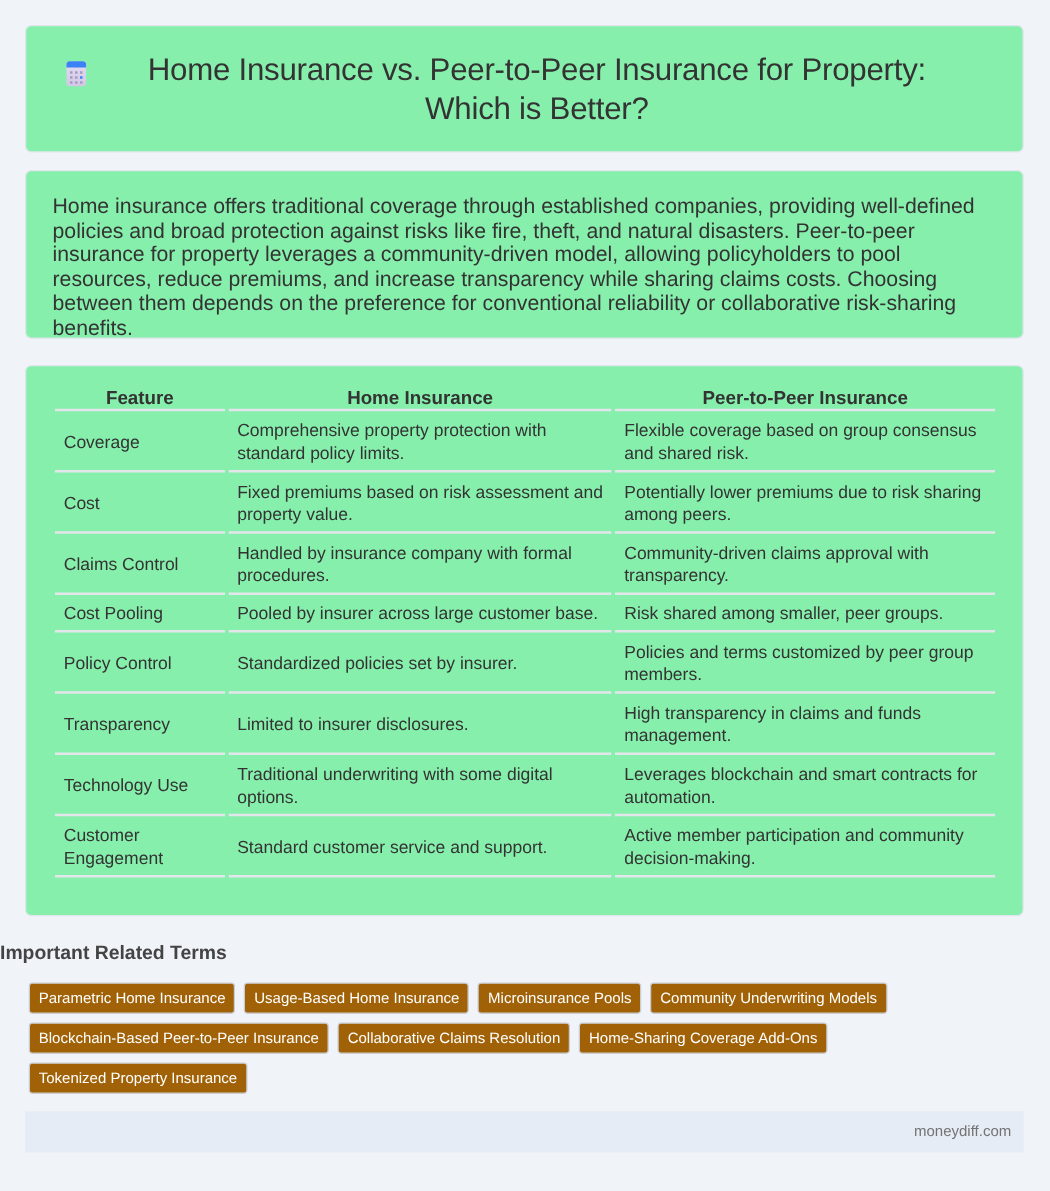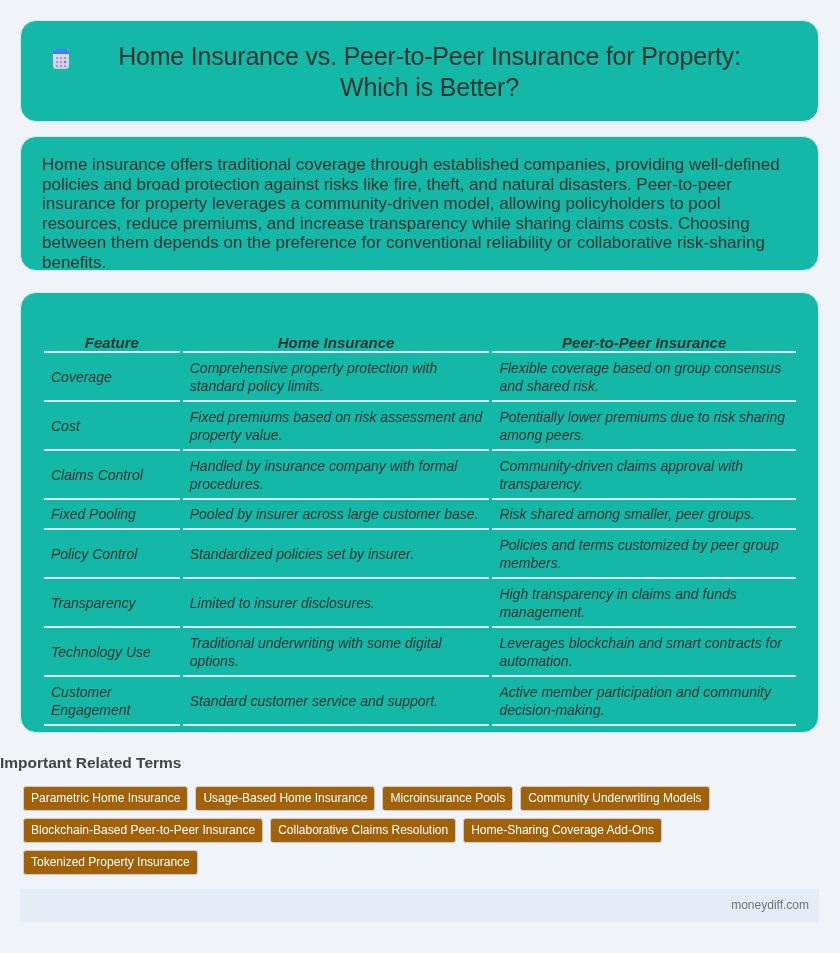--- a/index.html
+++ b/index.html
@@ -8,23 +8,23 @@
       background: #f0f3f8;
       font-family: "Liberation Sans", sans-serif;
       color: #333;
       position: relative;
       overflow: hidden;
     }
     .card {
       position: absolute;
       left: 20px;
       width: 799px;
-      background: #14b8a6;
+      background: #86efac;
       border: 1px solid #e1e6ee;
-      border-radius: 16px;
+      border-radius: 5px;
       padding-left: 16px;
     }
     .title-card { top: 20px; height: 102px; }
     .title-row {
       position: absolute; left: 0; right: 0; top: 20px;
       text-align: center;
       padding: 0 40px 0 60px;
     }
     .title-icon {
       position: absolute; left: 32px; top: 26px;
@@ -39,27 +39,26 @@
     }
     .intro-card { top: 136px; height: 135px; }
     .intro-text {
       position: absolute; left: 21px; right: 18px; top: 18px;
       font-size: 17px;
       line-height: 19.6px;
       color: #333;
     }
     .table-card { top: 292px; height: 441px; }
     table.cmp {
-      position: absolute; left: 20px; top: 36px;
+      position: absolute; left: 20px; top: 12px;
       width: 758px;
       border-collapse: separate;
       border-spacing: 3px 0;
       font-size: 14px;
       color: #333;
-      font-style: italic;
     }
     table.cmp th {
       font-size: 15px;
       font-weight: 700;
       color: #333;
       height: 24px;
       padding-top: 4px;
       text-align: center;
       border-bottom: 2px solid #e3e6ea;
     }
@@ -161,21 +160,21 @@
         <td>Cost</td>
         <td>Fixed premiums based on risk assessment and property value.</td>
         <td>Potentially lower premiums due to risk sharing among peers.</td>
       </tr>
       <tr>
         <td>Claims Control</td>
         <td>Handled by insurance company with formal procedures.</td>
         <td>Community-driven claims approval with transparency.</td>
       </tr>
       <tr class="short">
-        <td>Fixed Pooling</td>
+        <td>Cost Pooling</td>
         <td>Pooled by insurer across large customer base.</td>
         <td>Risk shared among smaller, peer groups.</td>
       </tr>
       <tr>
         <td>Policy Control</td>
         <td>Standardized policies set by insurer.</td>
         <td>Policies and terms customized by peer group members.</td>
       </tr>
       <tr>
         <td>Transparency</td>

